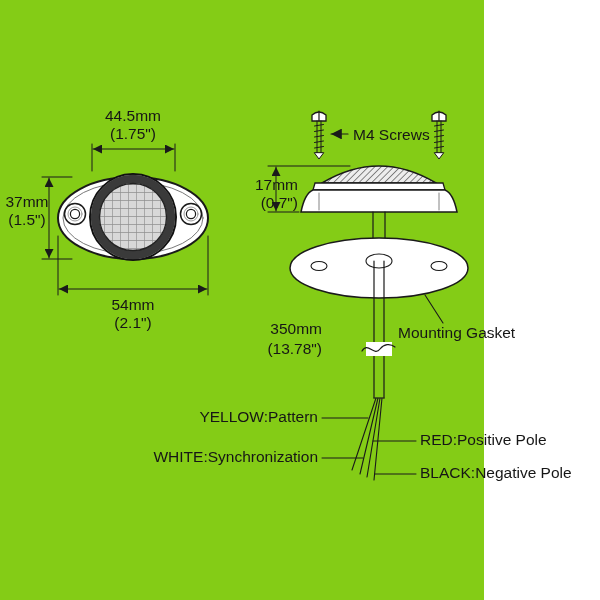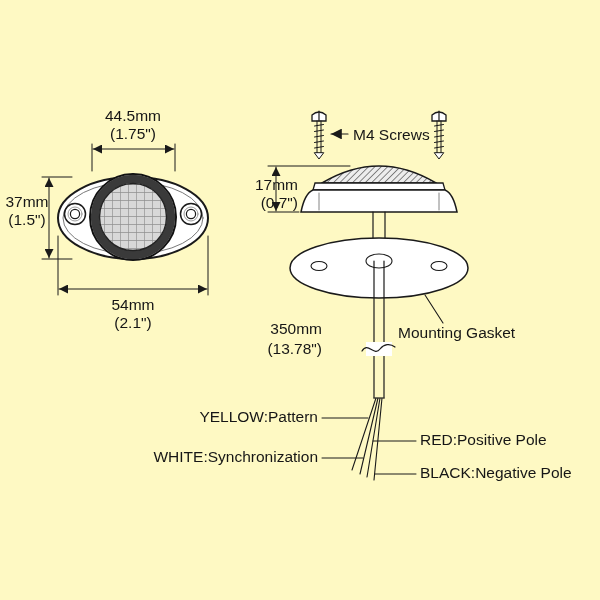--- a/index.html
+++ b/index.html
@@ -1,16 +1,16 @@
 <!DOCTYPE html>
 <html><head>
 <meta charset="utf-8">
 <style>
   html,body{margin:0;padding:0;background:#ffffff;width:600px;height:600px;overflow:hidden;}
-  .canvas{width:600px;height:600px;position:relative;background:#fef9c3;}
+  .canvas{width:484px;height:600px;position:relative;background:#84cc16;}
   svg{display:block;}
   text{font-family:"Liberation Sans", sans-serif;fill:#161616;}
   .dim{font-size:15.5px;}
   .lbl{font-size:15.5px;}
 </style>
 </head>
 <body>
 
 <div class="canvas">
 <svg width="600" height="600" viewBox="0 0 600 600">

